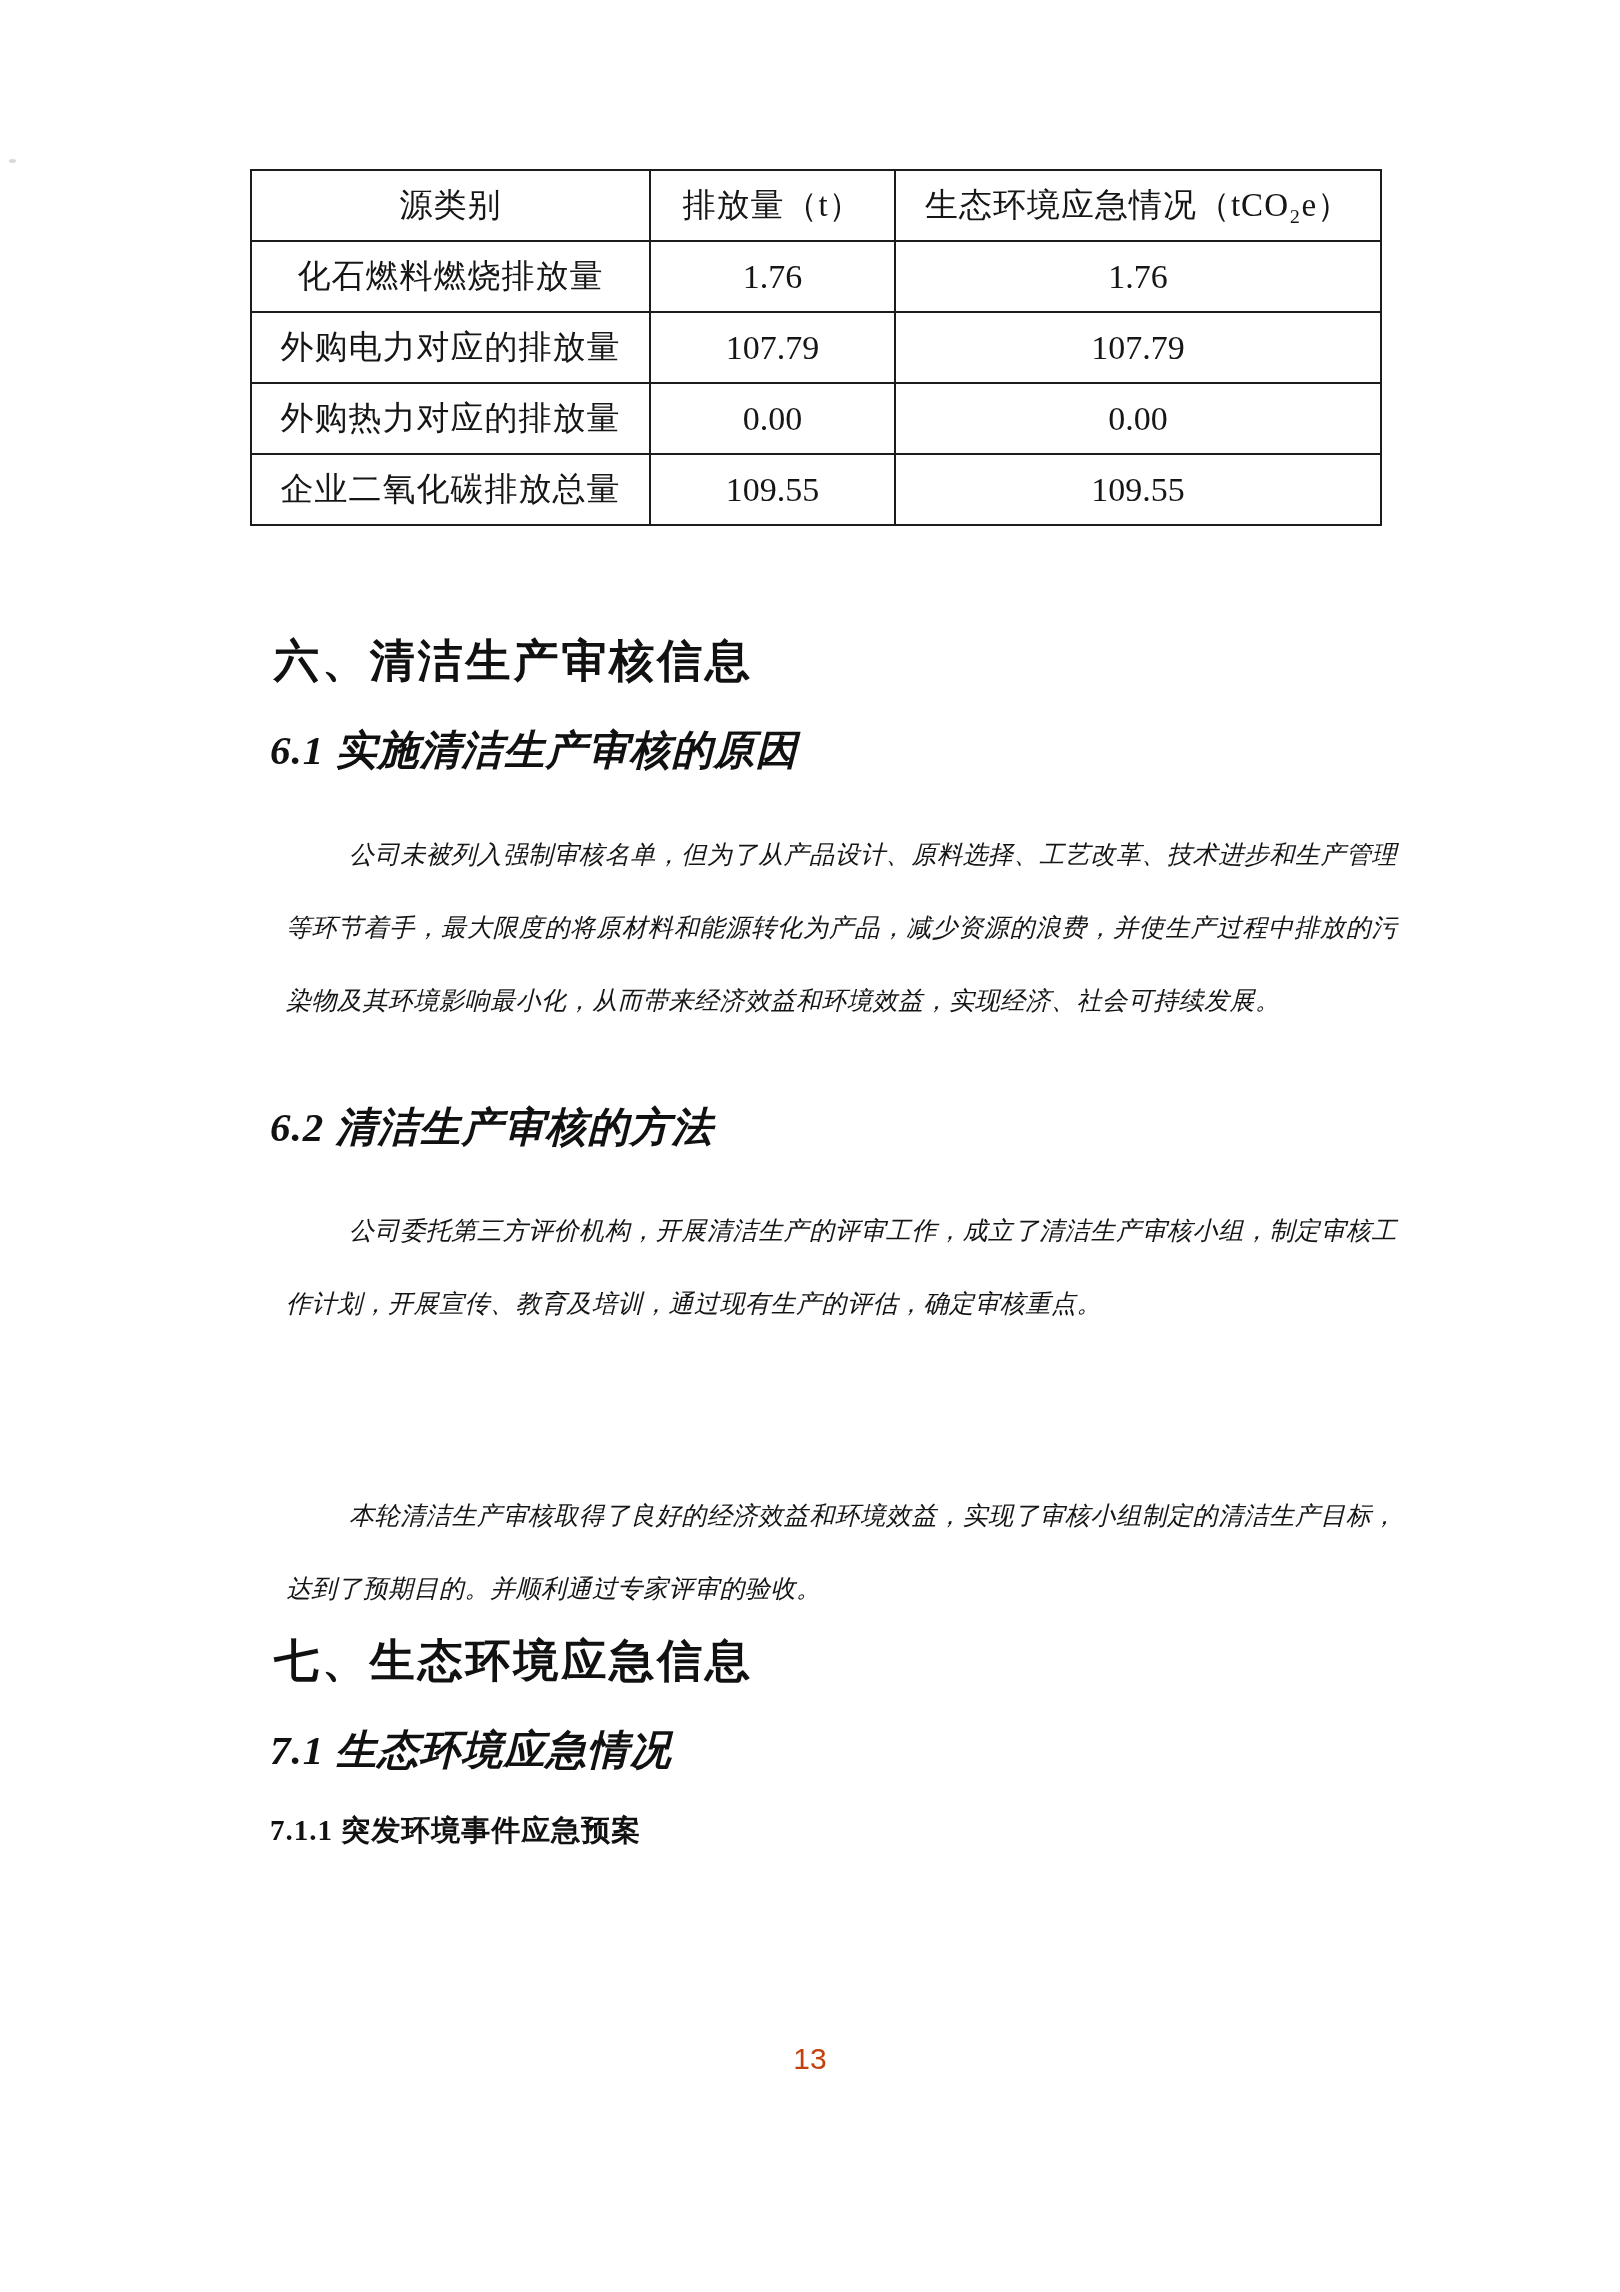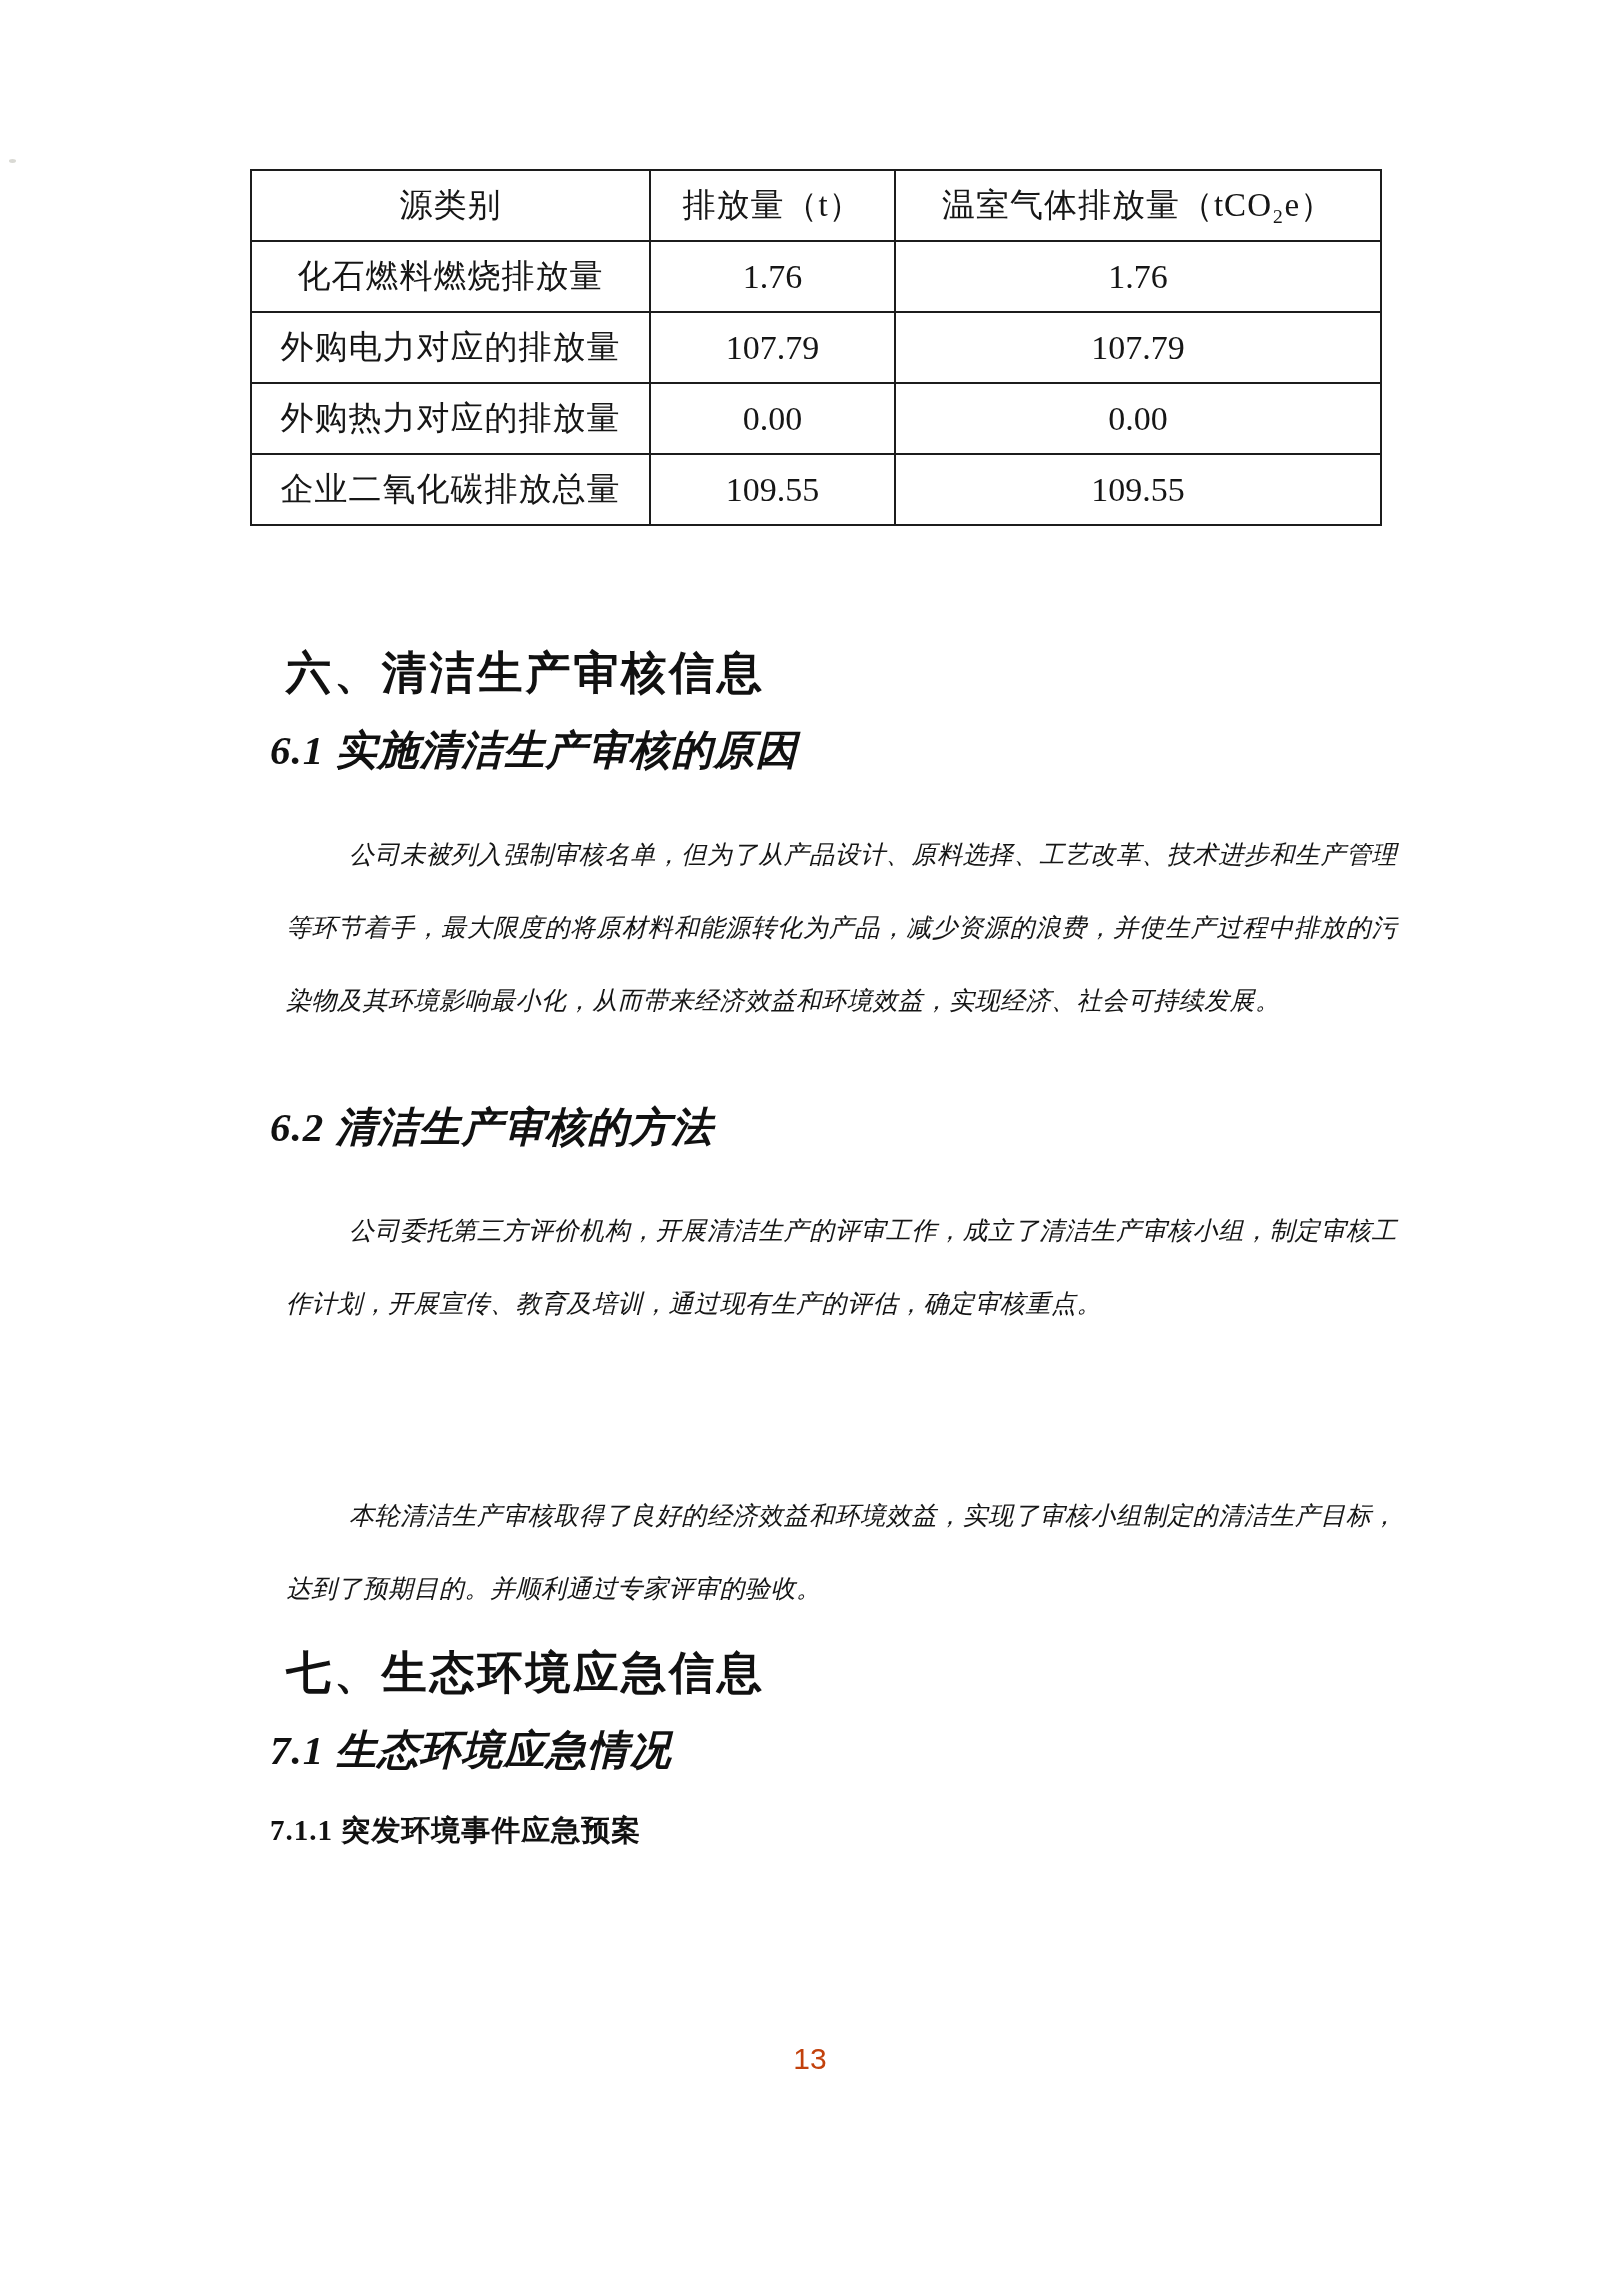--- a/index.html
+++ b/index.html
@@ -54,21 +54,21 @@
   .emissions-table td.num {
     font-size: 34px;
     letter-spacing: 0;
   }
 
   
   .h-major {
     position: absolute;
     left: 270px;
     width: 1117px;
-    margin: 16px;
+    margin: 4px;
     font-size: 45px;
     font-weight: bold;
     letter-spacing: 2.9px;
     color: #111;
     white-space: nowrap;
   }
   .h-sub {
     position: absolute;
     left: 270px;
     width: 1117px;
@@ -128,21 +128,21 @@
   <table class="emissions-table">
     <colgroup>
       <col style="width:35.3%">
       <col style="width:21.7%">
       <col style="width:43.0%">
     </colgroup>
     <thead>
       <tr>
         <th>源类别</th>
         <th>排放量（t）</th>
-        <th>温室气体排放量（tCO₂e）</th>
+        <th>生态环境应急情况（tCO₂e）</th>
       </tr>
     </thead>
     <tbody>
       <tr>
         <td>化石燃料燃烧排放量</td>
         <td class="num">1.76</td>
         <td class="num">1.76</td>
       </tr>
       <tr>
         <td>外购电力对应的排放量</td>

